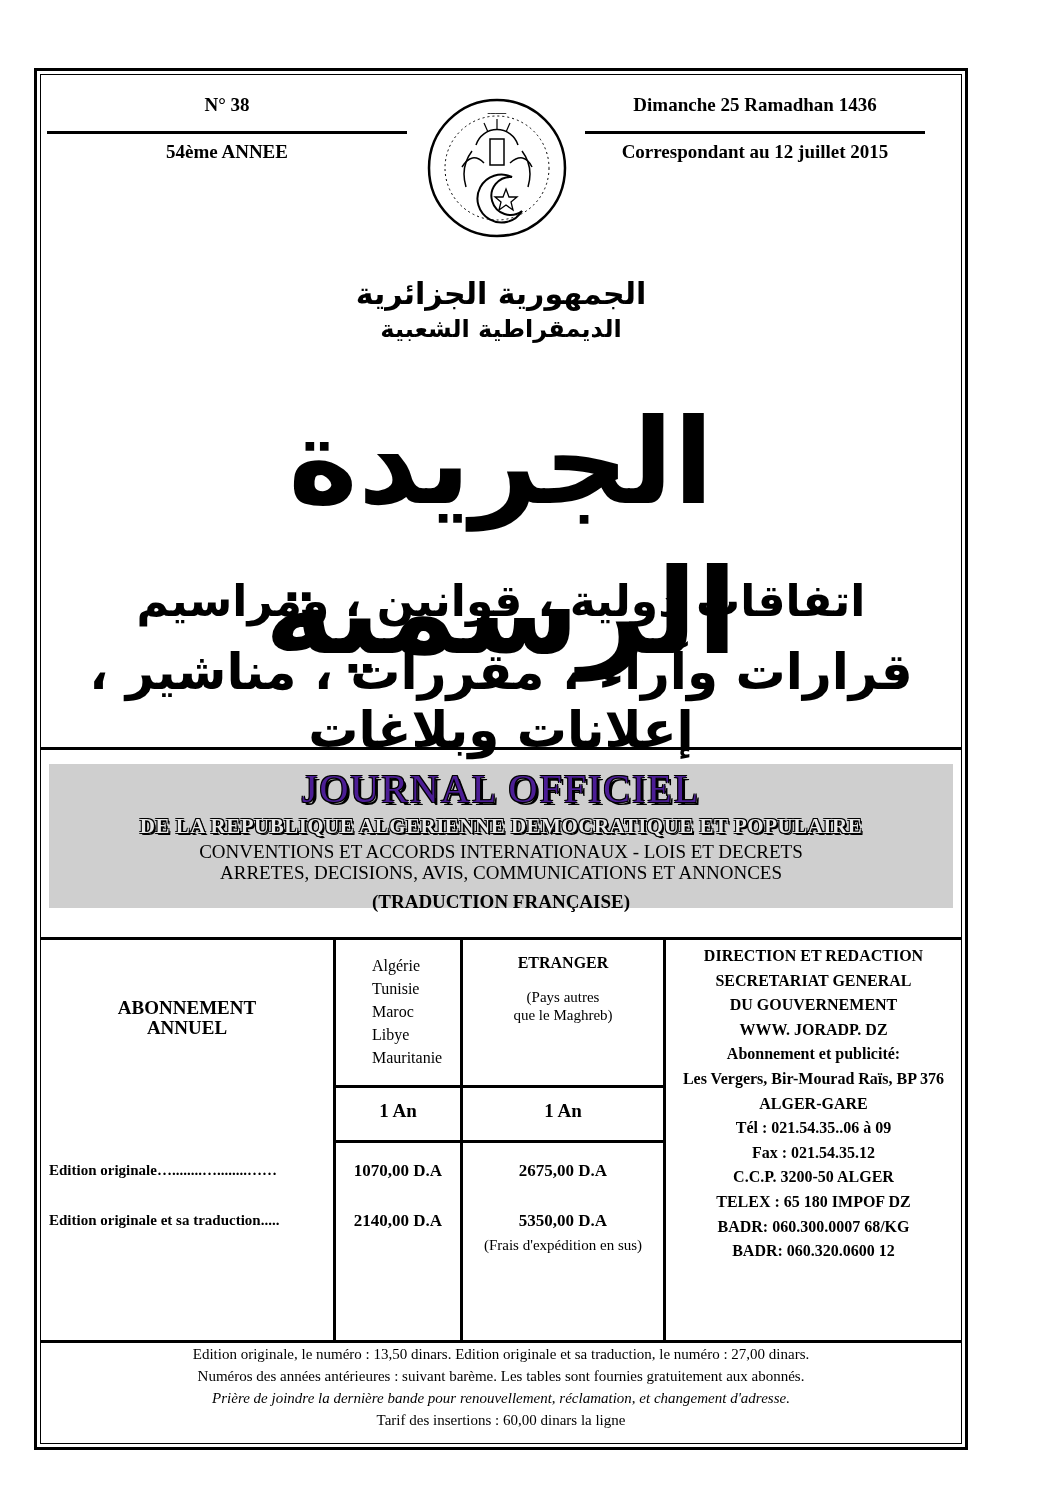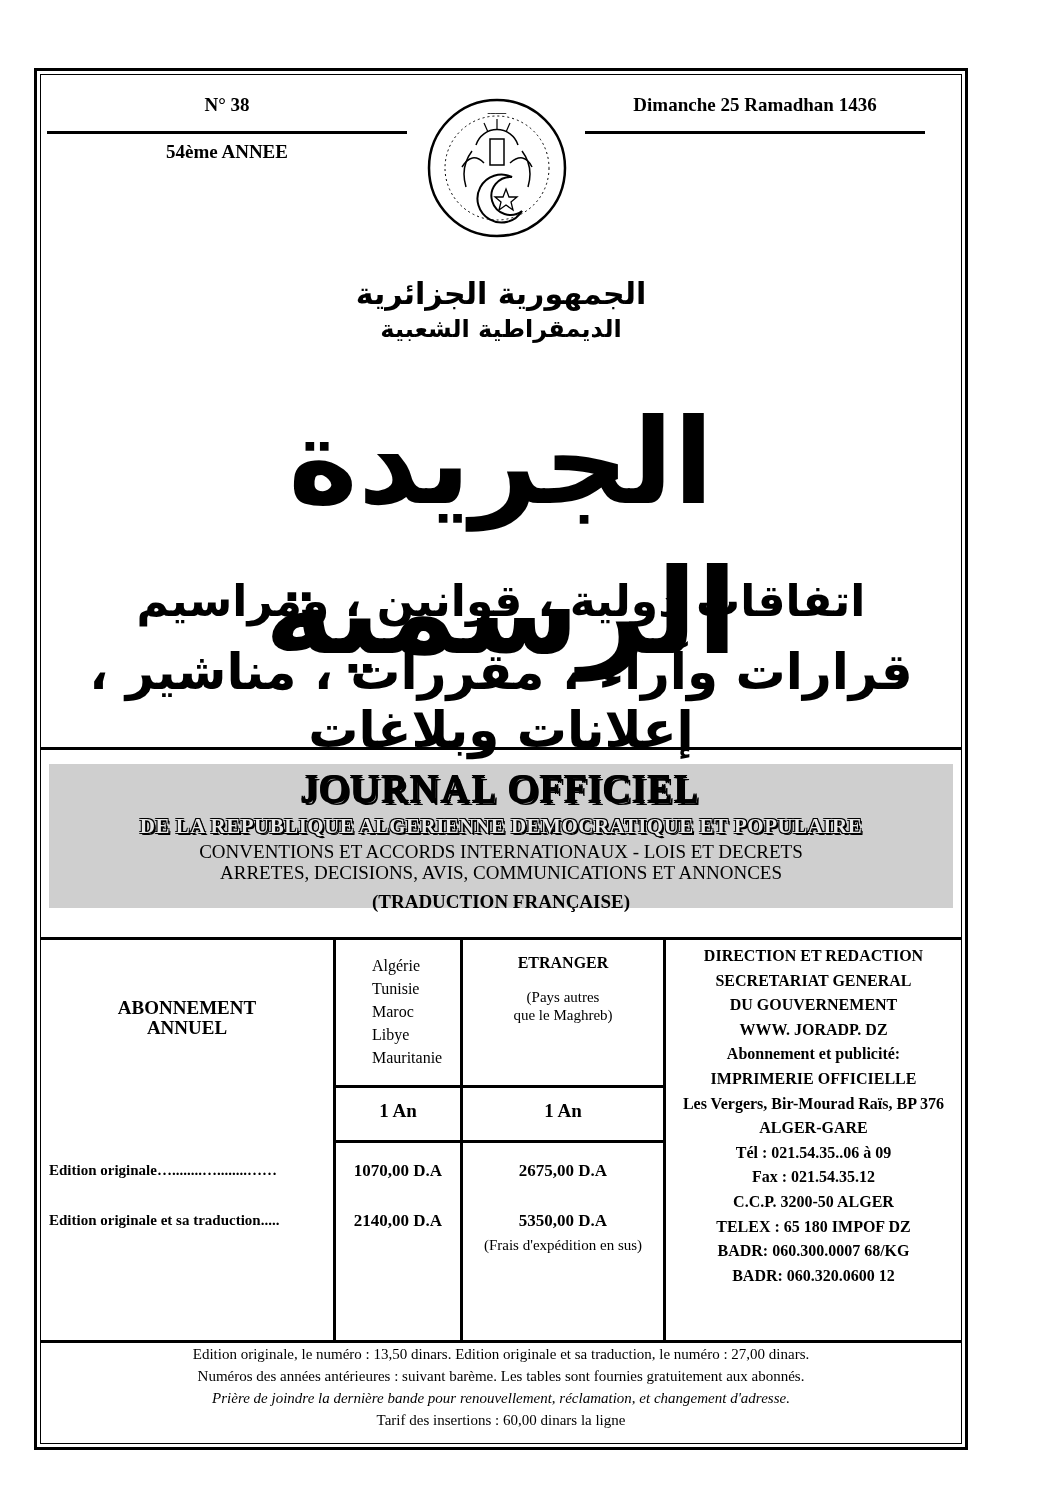--- a/index.html
+++ b/index.html
@@ -14,21 +14,21 @@
   .hdr-right .hdr-top { border-bottom: 3px solid #000; }
   .emblem { position: absolute; left: 385px; top: 22px; width: 142px; height: 142px; }
   .arabic { position: absolute; left: 0; right: 0; text-align: center; direction: rtl; font-family: "DejaVu Sans", sans-serif; font-weight: bold; }
   .ar-republic { top: 200px; font-size: 30px; line-height: 38px; }
   .ar-democratic { top: 240px; font-size: 24px; }
   .ar-title { top: 312px; font-size: 118px; line-height: 150px; letter-spacing: 2px; }
   .ar-sub1 { top: 500px; font-size: 44px; }
   .ar-sub2 { top: 568px; font-size: 50px; }
   .sep-line { position: absolute; left: 0; right: 0; height: 3px; background: #000; }
   .banner { position: absolute; left: 8px; right: 8px; top: 689px; height: 144px; background: #cfcfcf; text-align: center; }
-  .jo-title { font-size: 40px; letter-spacing: 2px; color: #000000; text-shadow: 1px 1px 0 #000, -1px -1px 0 #000, 1px -1px 0 #000, -1px 1px 0 #000, 3px 3px 0 #000; margin-top: 3px; line-height: 44px; }
+  .jo-title { font-size: 40px; letter-spacing: 2px; color: #4c1d95; text-shadow: 1px 1px 0 #000, -1px -1px 0 #000, 1px -1px 0 #000, -1px 1px 0 #000, 3px 3px 0 #000; margin-top: 3px; line-height: 44px; }
   .jo-sub { font-size: 21px; font-weight: bold; color: #e8e8e8; text-shadow: 1px 1px 0 #000, -1px -1px 0 #000, 1px -1px 0 #000, -1px 1px 0 #000, 2px 2px 0 #000; letter-spacing: 0.5px; line-height: 30px; }
   .jo-line { font-size: 19px; line-height: 21px; }
   .jo-trad { font-size: 19px; font-weight: bold; margin-top: 8px; }
   .tbl { position: absolute; left: 0; right: 0; top: 862px; height: 400px; border-top: 3px solid #000; }
   .col { position: absolute; top: 0; bottom: 0; }
   .col-a { left: 0; width: 292px; }
   .col-b { left: 292px; width: 124px; border-left: 3px solid #000; }
   .col-c { left: 419px; width: 200px; border-left: 3px solid #000; }
   .col-d { left: 622px; right: 0; border-left: 3px solid #000; text-align: center; font-weight: bold; font-size: 16px; }
   .abon { position: absolute; left: 0; right: 0; top: 58px; text-align: center; font-weight: bold; font-size: 19px; line-height: 20px; }
@@ -65,20 +65,21 @@
       <rect x="64" y="42" width="14" height="26" fill="none" stroke="#000" stroke-width="1.5"></rect>
       <path d="M36 70 q10 -16 22 -4 M84 66 q14 -12 22 4" fill="none" stroke="#000" stroke-width="1.5"></path>
       <path d="M40 90 q-6 -20 6 -36 M102 90 q6 -20 -6 -36" fill="none" stroke="#000" stroke-width="1.5"></path>
       <path d="M86 80 a24 24 0 1 0 10 34 a19 19 0 1 1 -10 -34 z" fill="none" stroke="#000" stroke-width="2"></path>
       <polygon points="80,92 83,100 91,100 85,105 87,113 80,108 73,113 75,105 69,100 77,100" fill="none" stroke="#000" stroke-width="1.3"></polygon>
       <text x="71" y="17" text-anchor="middle" font-size="9" font-family="DejaVu Sans, sans-serif">ـــــــ</text>
     </svg>
 
     <div class="hdr-right">
       <div class="hdr-cell hdr-top">Dimanche 25 Ramadhan 1436</div>
+      <div class="hdr-cell hdr-bottom">Correspondant au 12 juillet 2015</div>
     </div>
 
     <div class="arabic ar-republic">الجمهورية الجزائرية</div>
     <div class="arabic ar-democratic">الديمقراطية الشعبية</div>
     <div class="arabic ar-title">الجريدة الرسمية</div>
     <div class="arabic ar-sub1">اتفاقات دولية ، قوانين ، ومراسيم</div>
     <div class="arabic ar-sub2">قرارات وآراء ، مقررات ، مناشير ، إعلانات وبلاغات</div>
 
     <div class="sep-line" style="top:672px;"></div>
 
@@ -129,21 +130,20 @@
         <div class="frais">(Frais d'expédition en sus)</div>
       </div>
 
       <div class="col col-d">
         <div style="padding-top:4px;">
           <div class="dir-line">DIRECTION  ET  REDACTION</div>
           <div class="dir-line">SECRETARIAT GENERAL</div>
           <div class="dir-line">DU GOUVERNEMENT</div>
           <div class="dir-line">WWW. JORADP. DZ</div>
           <div class="dir-line">Abonnement et publicité:</div>
-          <div class="dir-line">IMPRIMERIE OFFICIELLE</div>
           <div class="dir-line">Les Vergers, Bir-Mourad Raïs, BP 376</div>
           <div class="dir-line">ALGER-GARE</div>
           <div class="dir-line">Tél : 021.54.35..06 à 09</div>
           <div class="dir-line">Fax : 021.54.35.12</div>
           <div class="dir-line">C.C.P. 3200-50 ALGER</div>
           <div class="dir-line">TELEX : 65 180 IMPOF DZ</div>
           <div class="dir-line">BADR: 060.300.0007 68/KG</div>
           <div class="dir-line">BADR: 060.320.0600 12</div>
         </div>
       </div>

